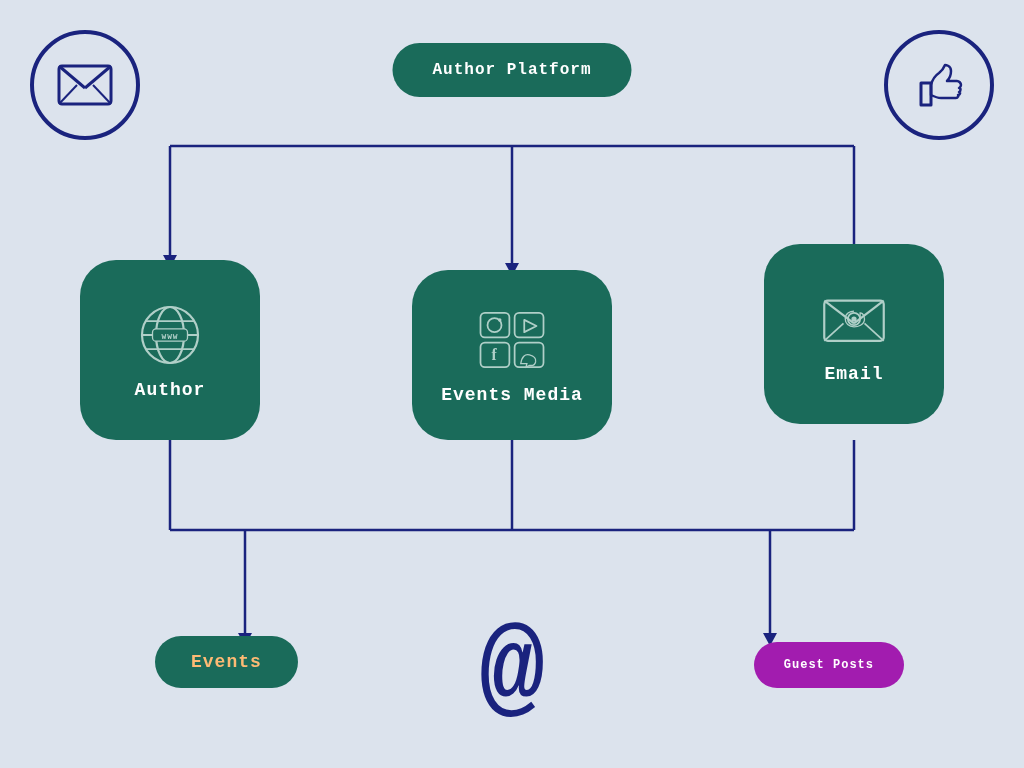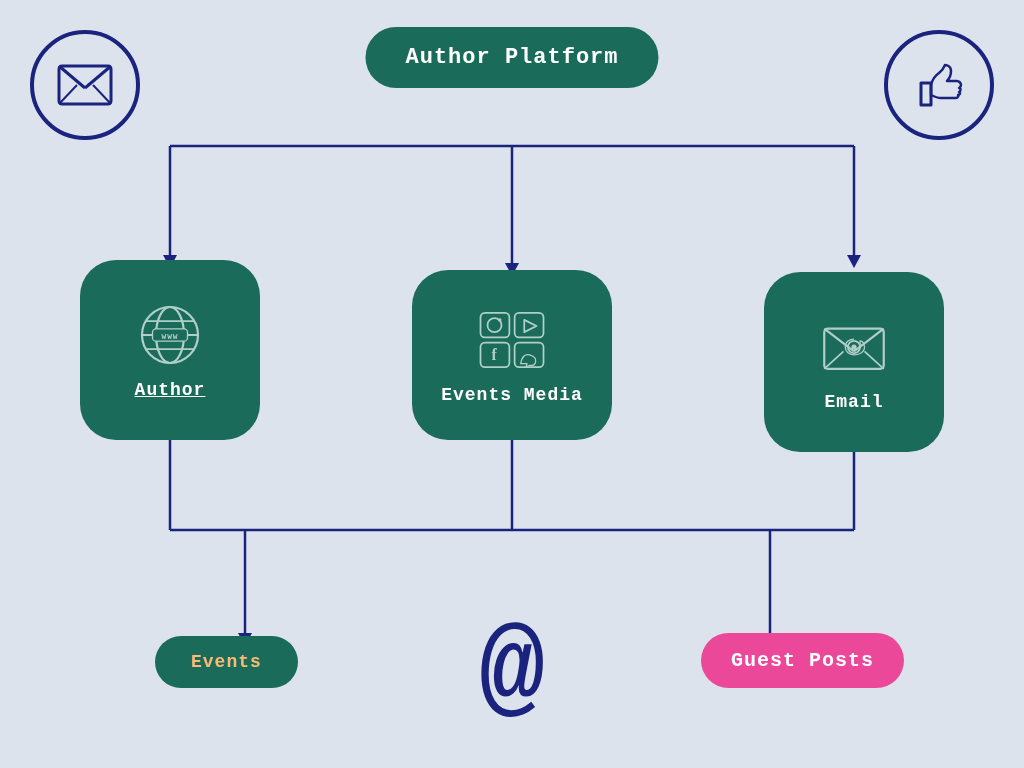--- a/index.html
+++ b/index.html
@@ -24,26 +24,26 @@
       top: 0;
       left: 0;
       width: 100%;
       height: 100%;
       pointer-events: none;
     }
 
     
     .node-author-platform {
       position: absolute;
-      top: 27px;
+      top: 43px;
       left: 50%;
       transform: translateX(-50%);
       background: #1a6b5a;
       color: white;
-      font-size: 22px;
+      font-size: 16px;
       font-weight: bold;
       padding: 18px 40px;
       border-radius: 50px;
       white-space: nowrap;
       letter-spacing: 1px;
     }
 
     
     .node-website {
       position: absolute;
@@ -55,21 +55,20 @@
       font-weight: bold;
       width: 180px;
       height: 180px;
       border-radius: 36px;
       display: flex;
       flex-direction: column;
       align-items: center;
       justify-content: center;
       gap: 10px;
       letter-spacing: 1px;
-      text-decoration: underline;
     }
 
     .node-social-media {
       position: absolute;
       top: 270px;
       left: 50%;
       transform: translateX(-50%);
       background: #1a6b5a;
       color: white;
       font-size: 18px;
@@ -80,21 +79,21 @@
       display: flex;
       flex-direction: column;
       align-items: center;
       justify-content: center;
       gap: 10px;
       letter-spacing: 1px;
     }
 
     .node-email {
       position: absolute;
-      top: 272px;
+      top: 244px;
       right: 80px;
       background: #1a6b5a;
       color: white;
       font-size: 18px;
       font-weight: bold;
       width: 180px;
       height: 180px;
       border-radius: 36px;
       display: flex;
       flex-direction: column;
@@ -115,23 +114,23 @@
       font-weight: bold;
       padding: 16px 36px;
       border-radius: 50px;
       letter-spacing: 1px;
     }
 
     .node-guest-posts {
       position: absolute;
       bottom: 80px;
       right: 120px;
-      background: #ec4899;
-      color: white;
-      font-size: 20px;
+      background: #a21caf;
+      color: white;
+      font-size: 12px;
       font-weight: bold;
       padding: 16px 30px;
       border-radius: 50px;
       letter-spacing: 1px;
     }
 
     
     .circle-mail {
       position: absolute;
       top: 30px;

